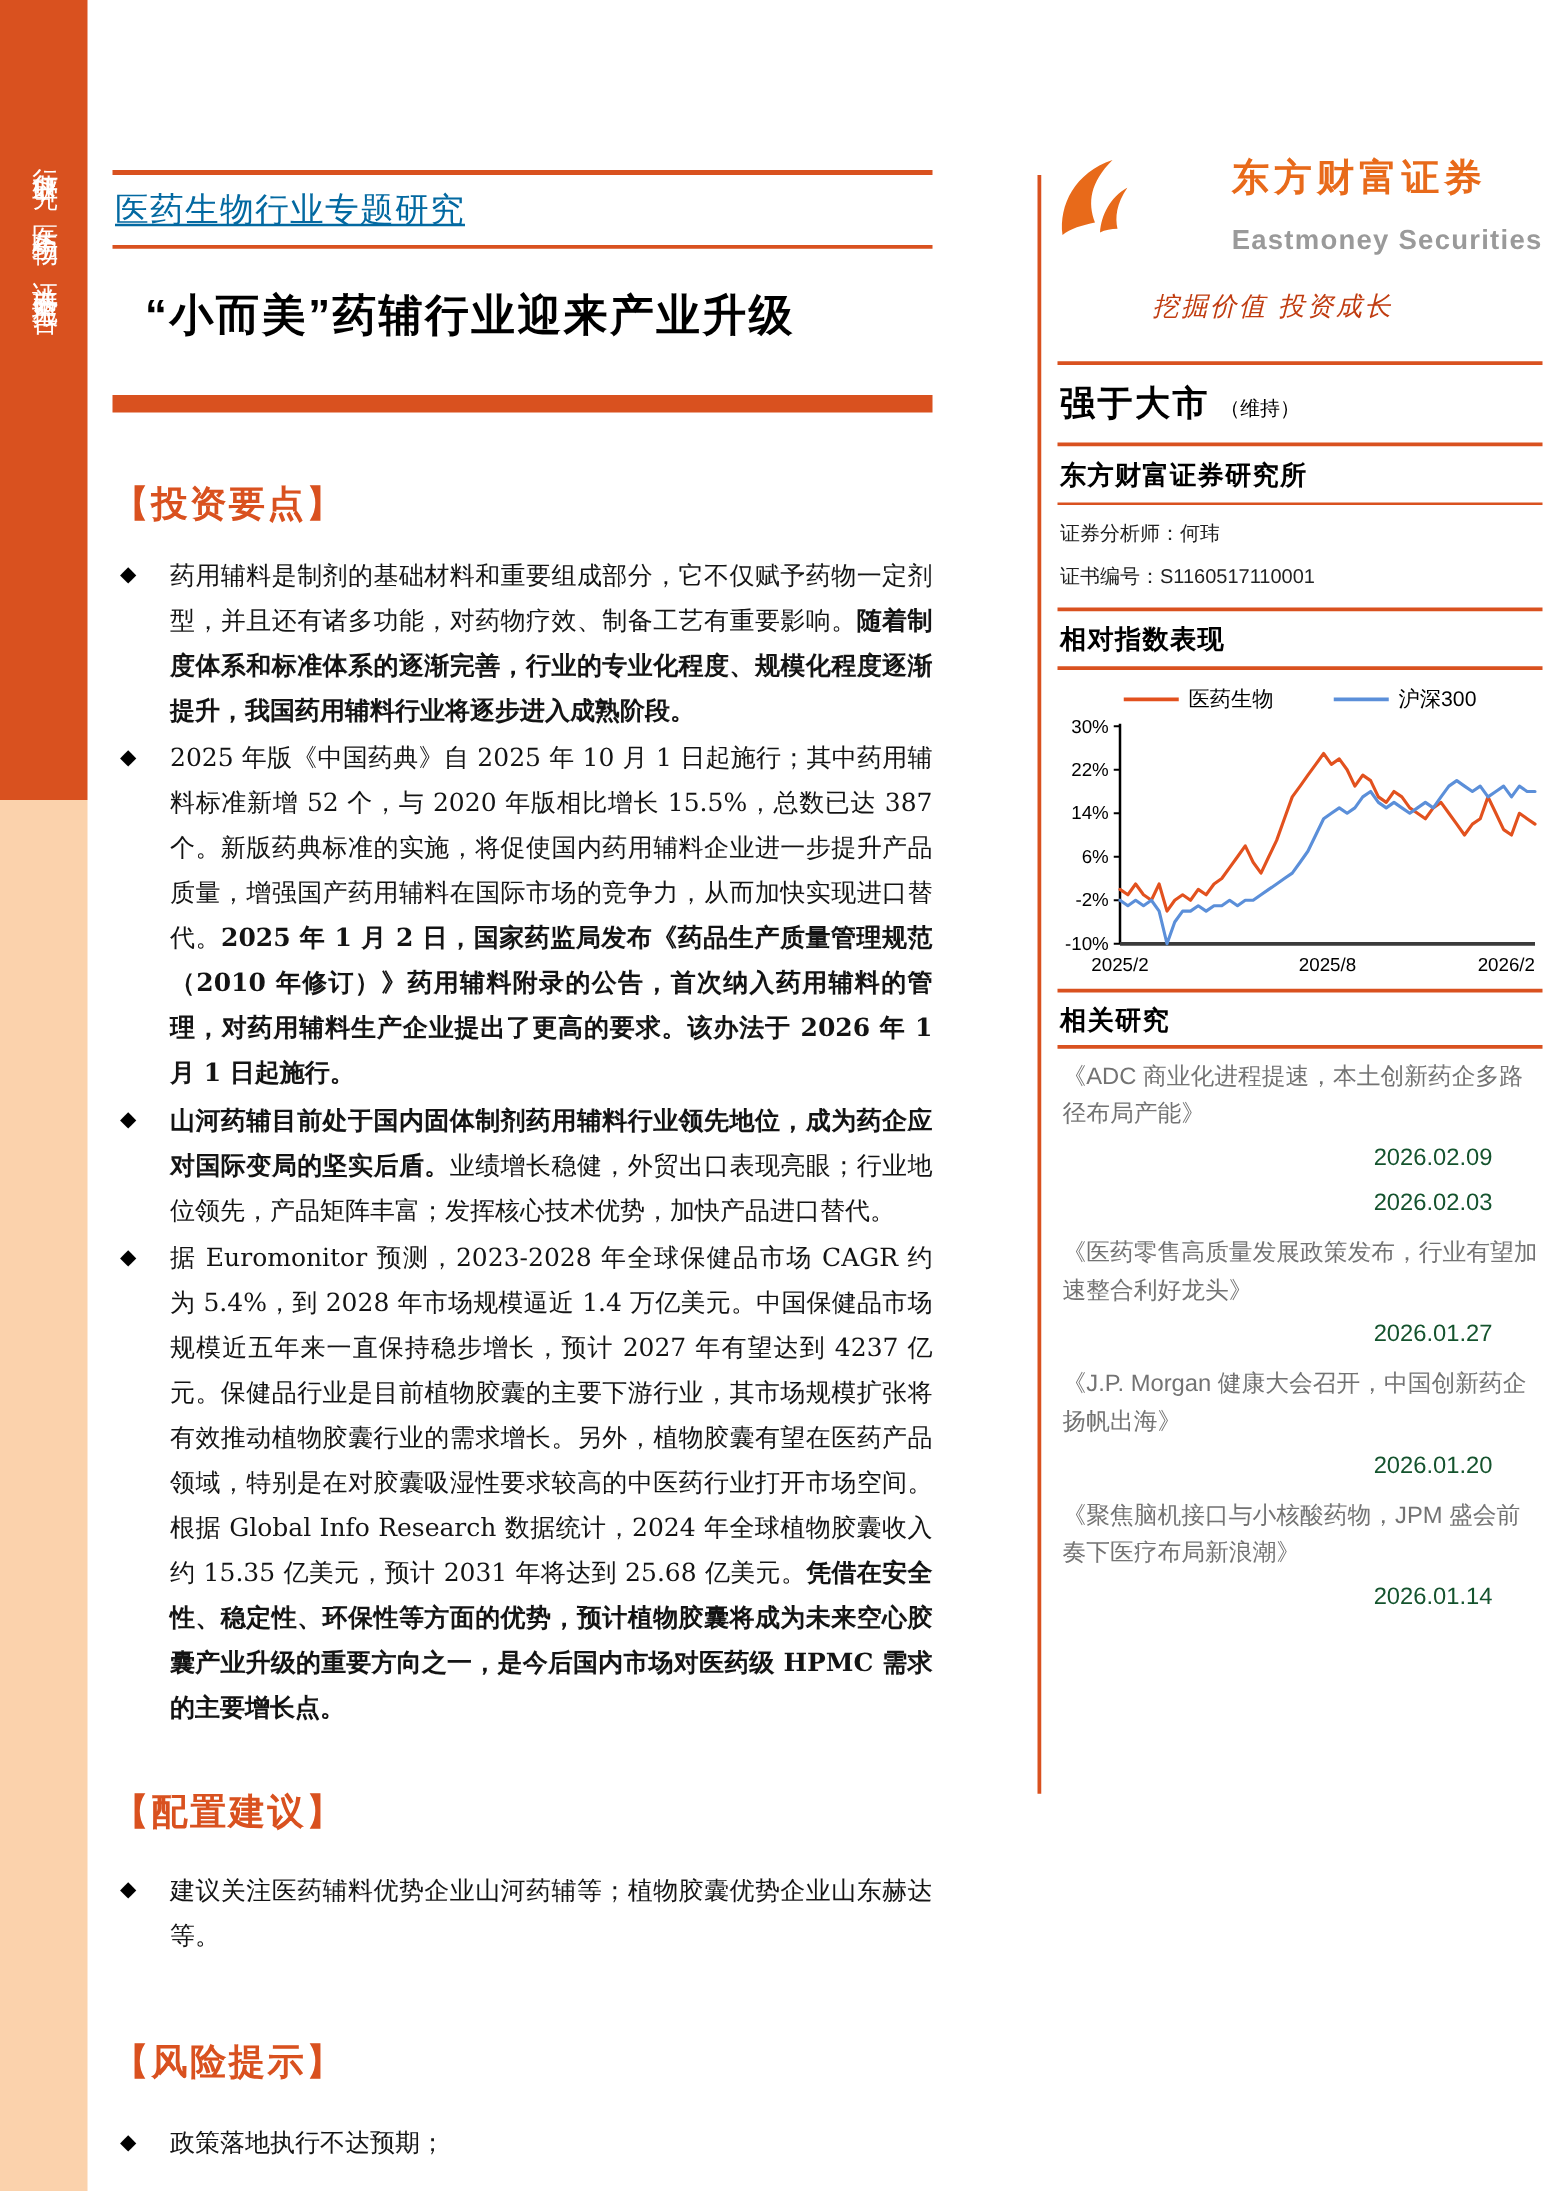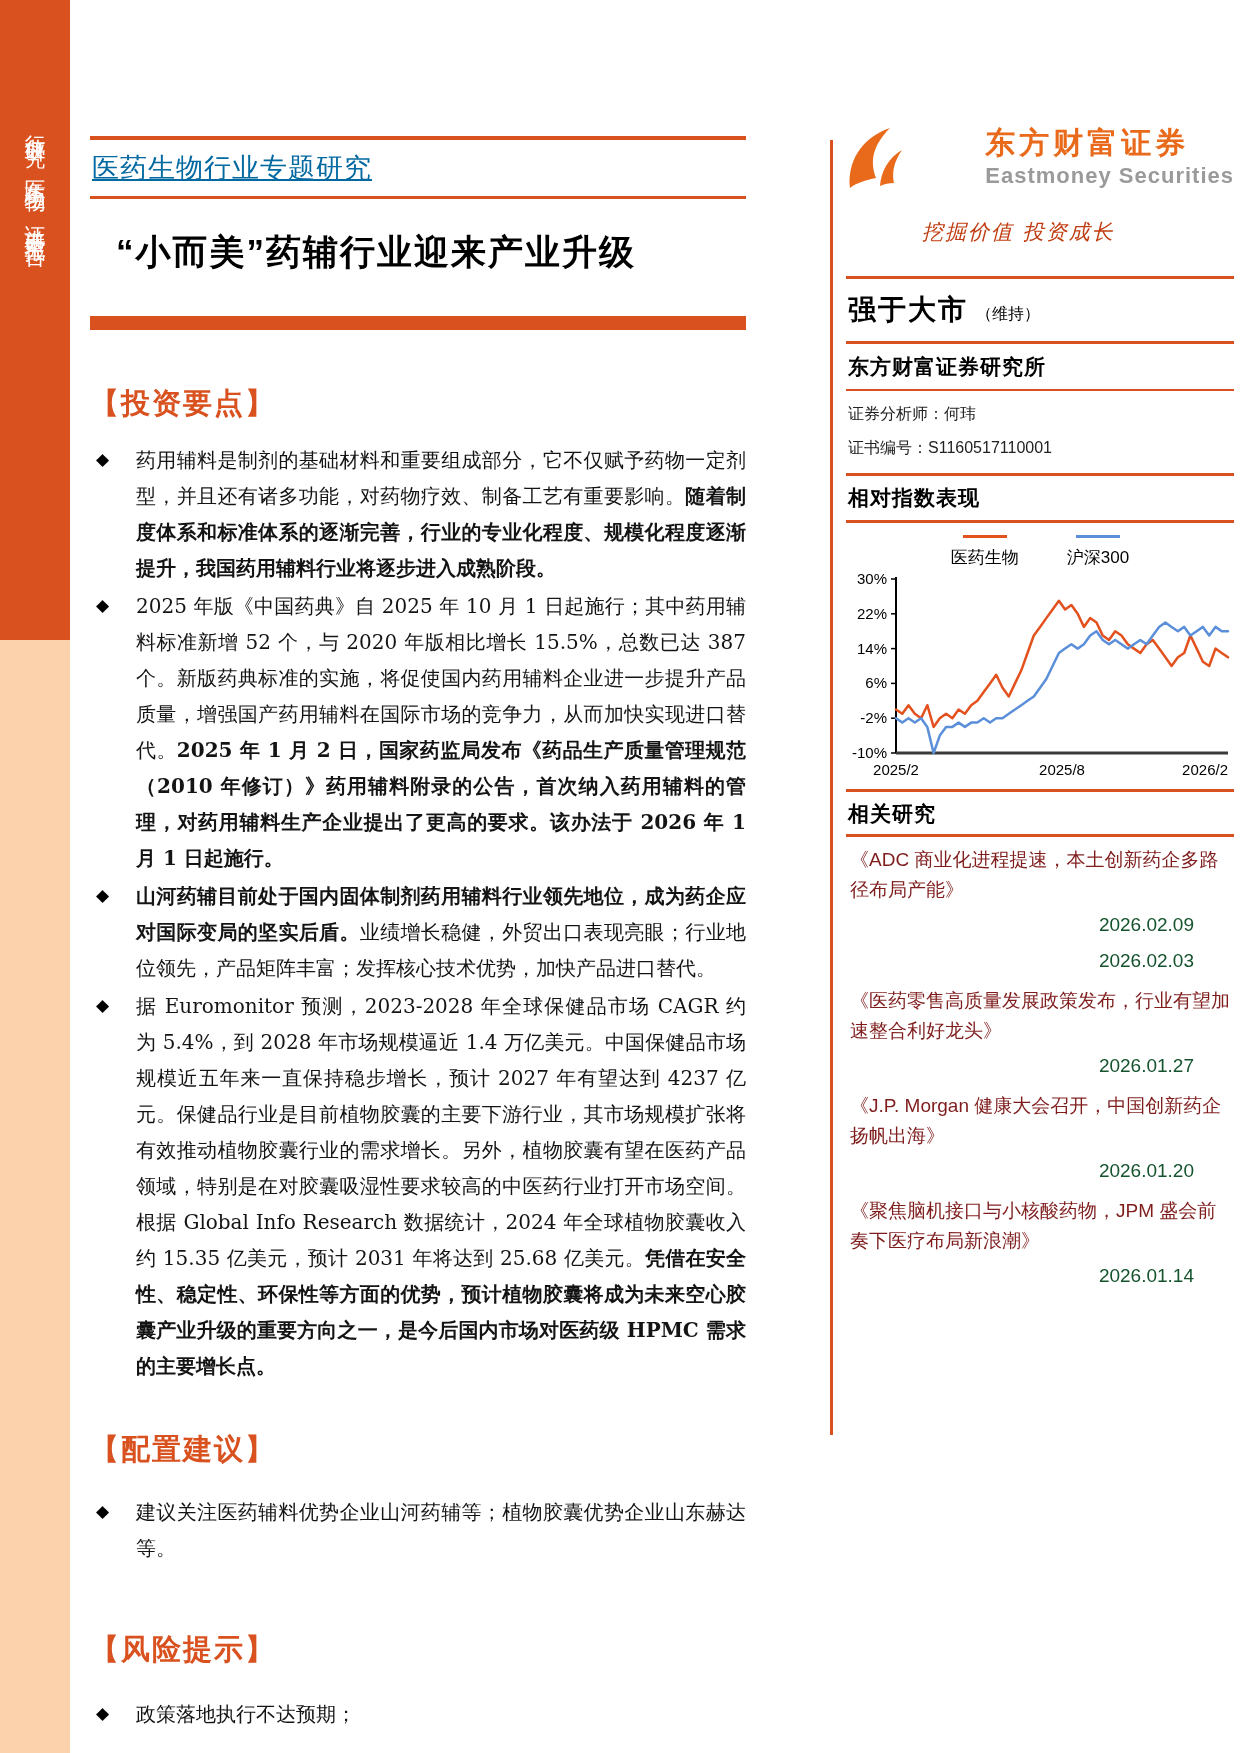--- a/index.html
+++ b/index.html
@@ -38,41 +38,41 @@
   .bullet .b{font-weight:bold;}
   .risk .bullet{line-height:40px;margin-bottom:1px;text-align:left;}
   .alloc{margin-top:24px;}
   .risk{margin-top:24px;}
   .h-alloc{margin-top:46px;}
   .h-risk{margin-top:64px;}
   
   .right{position:absolute;left:846px;top:0;width:388px;}
   .logo-row{margin-top:126px;display:flex;align-items:flex-start;gap:10px;justify-content:space-between;}
   .logo-txt .cn{font-size:30px;font-weight:bold;color:var(--logo-orange);letter-spacing:4px;line-height:34px;}
-  .logo-txt .en{font-size:22px;font-weight:bold;color:var(--logo-gray);letter-spacing:1px;margin-top:3px;}
+  .logo-txt .en{font-size:22px;font-weight:bold;color:var(--logo-gray);letter-spacing:1px;margin-top:19px;}
   .slogan{margin:26px 0 0 76px;font-size:21px;font-weight:normal;font-style:italic;
           color:var(--slogan);letter-spacing:2px;font-family:"DejaVu Serif",serif;}
   .r-rule{height:3px;background:var(--accent);}
   .r-rule-thin{height:2px;background:var(--accent);}
   .mt30{margin-top:30px;} .mt12{margin-top:12px;} .mt8{margin-top:8px;}
   .mt14{margin-top:14px;} .mt6{margin-top:6px;}
   .rating{margin-top:12px;display:flex;align-items:baseline;gap:8px;padding-left:2px;}
   .rating .big{font-size:28px;font-weight:bold;color:#000;letter-spacing:2px;}
   .rating .small{font-size:16px;color:#000;}
   .institute{margin-top:9px;font-size:21px;font-weight:bold;color:#000;padding-left:2px;letter-spacing:1px;}
   .meta-line{margin-top:13px;font-size:16px;color:#222;padding-left:2px;}
   .r-sec-title{margin-top:8px;font-size:21px;font-weight:bold;color:#000;padding-left:2px;letter-spacing:1px;}
   
   .legend{margin-top:12px;display:flex;justify-content:center;gap:48px;align-items:center;}
-  .legend .entry{display:flex;align-items:center;gap:8px;font-size:17px;color:#000;flex-direction:column;}
+  .legend .entry{display:flex;align-items:center;gap:8px;font-size:17px;color:#000;}
   .legend .swatch{width:44px;height:3px;display:inline-block;}
   .chart-svg{display:block;margin-top:4px;}
   
   .related{margin-top:8px;}
-  .rel-title{font-size:19px;line-height:30px;color:#7f1d1d;padding-left:4px;}
+  .rel-title{font-size:19px;line-height:30px;color:#737373;padding-left:4px;}
   .rel-date{font-size:19px;color:#14532d;text-align:right;padding-right:40px;margin:9px 0 14px 0;}
 </style>
 </head>
 <body>
 
 <div class="page">
 
   <div class="strip-dark"></div>
   <div class="strip-light"></div>
   <div class="strip-textwrap">

